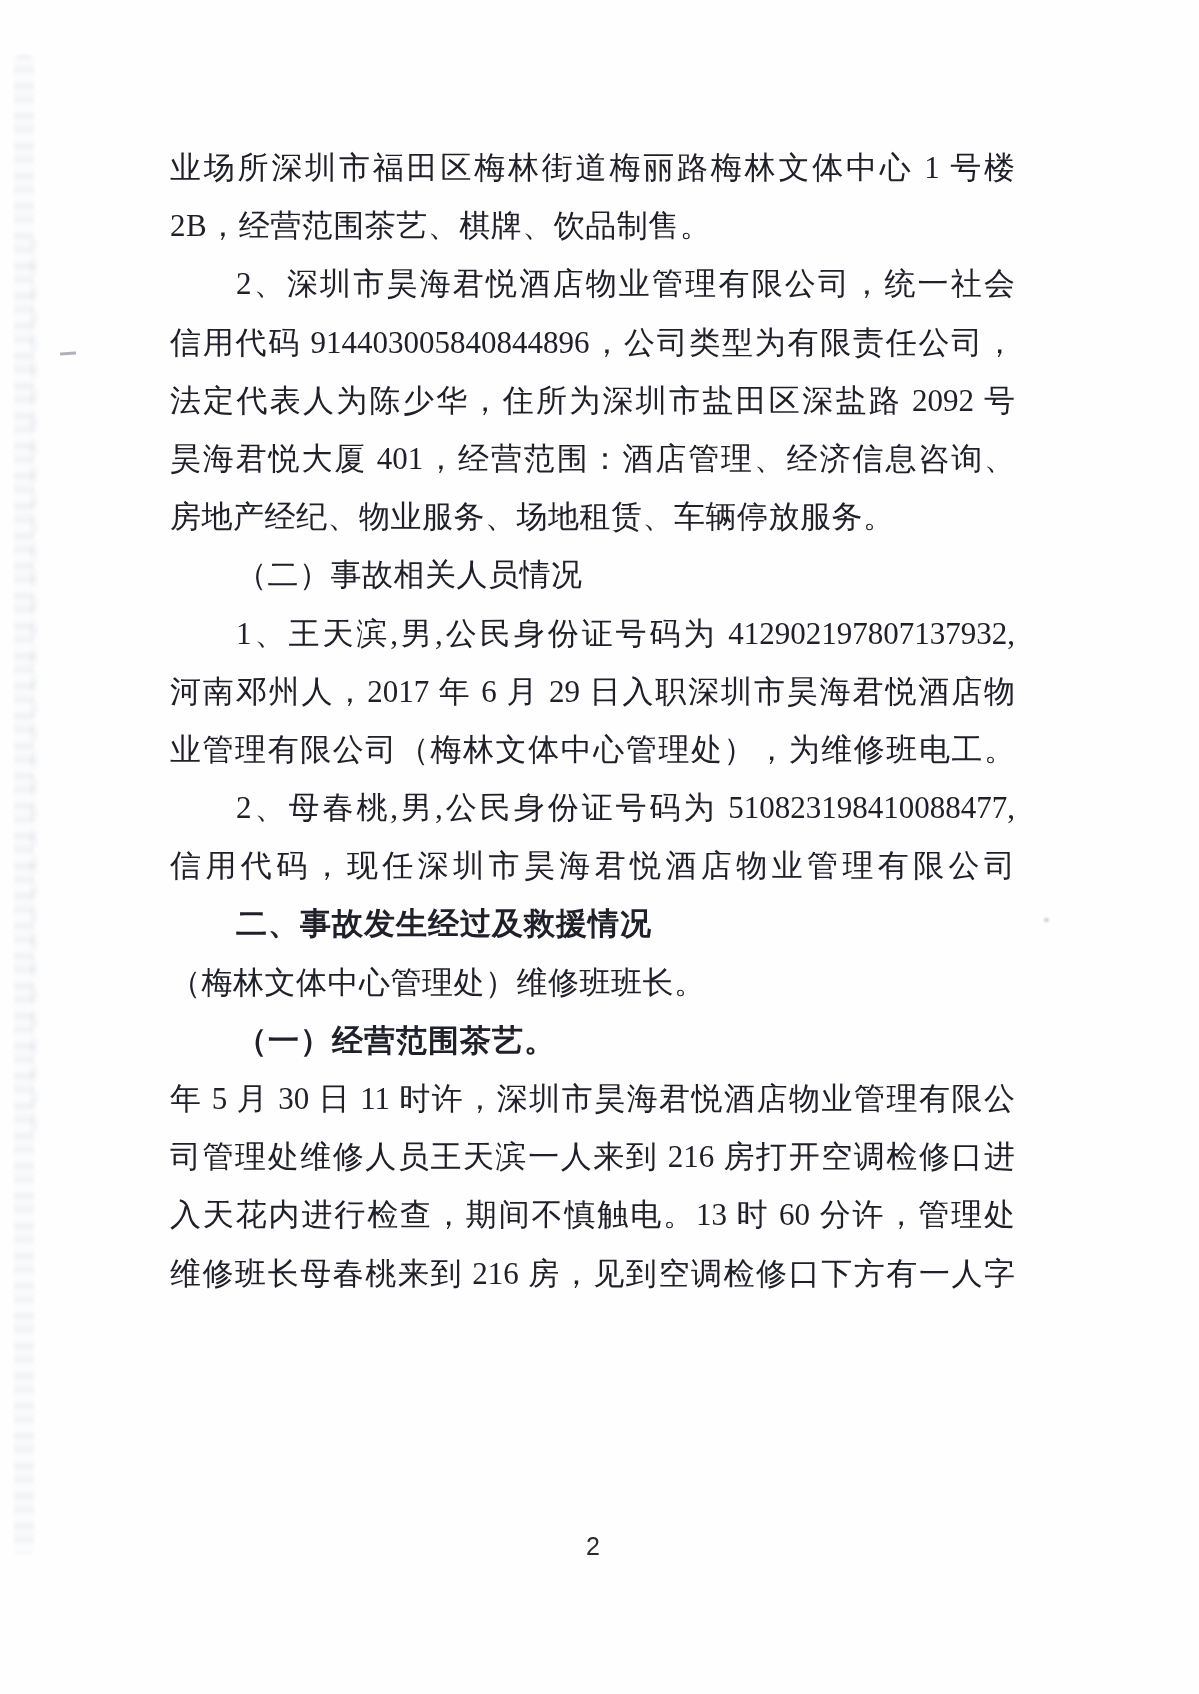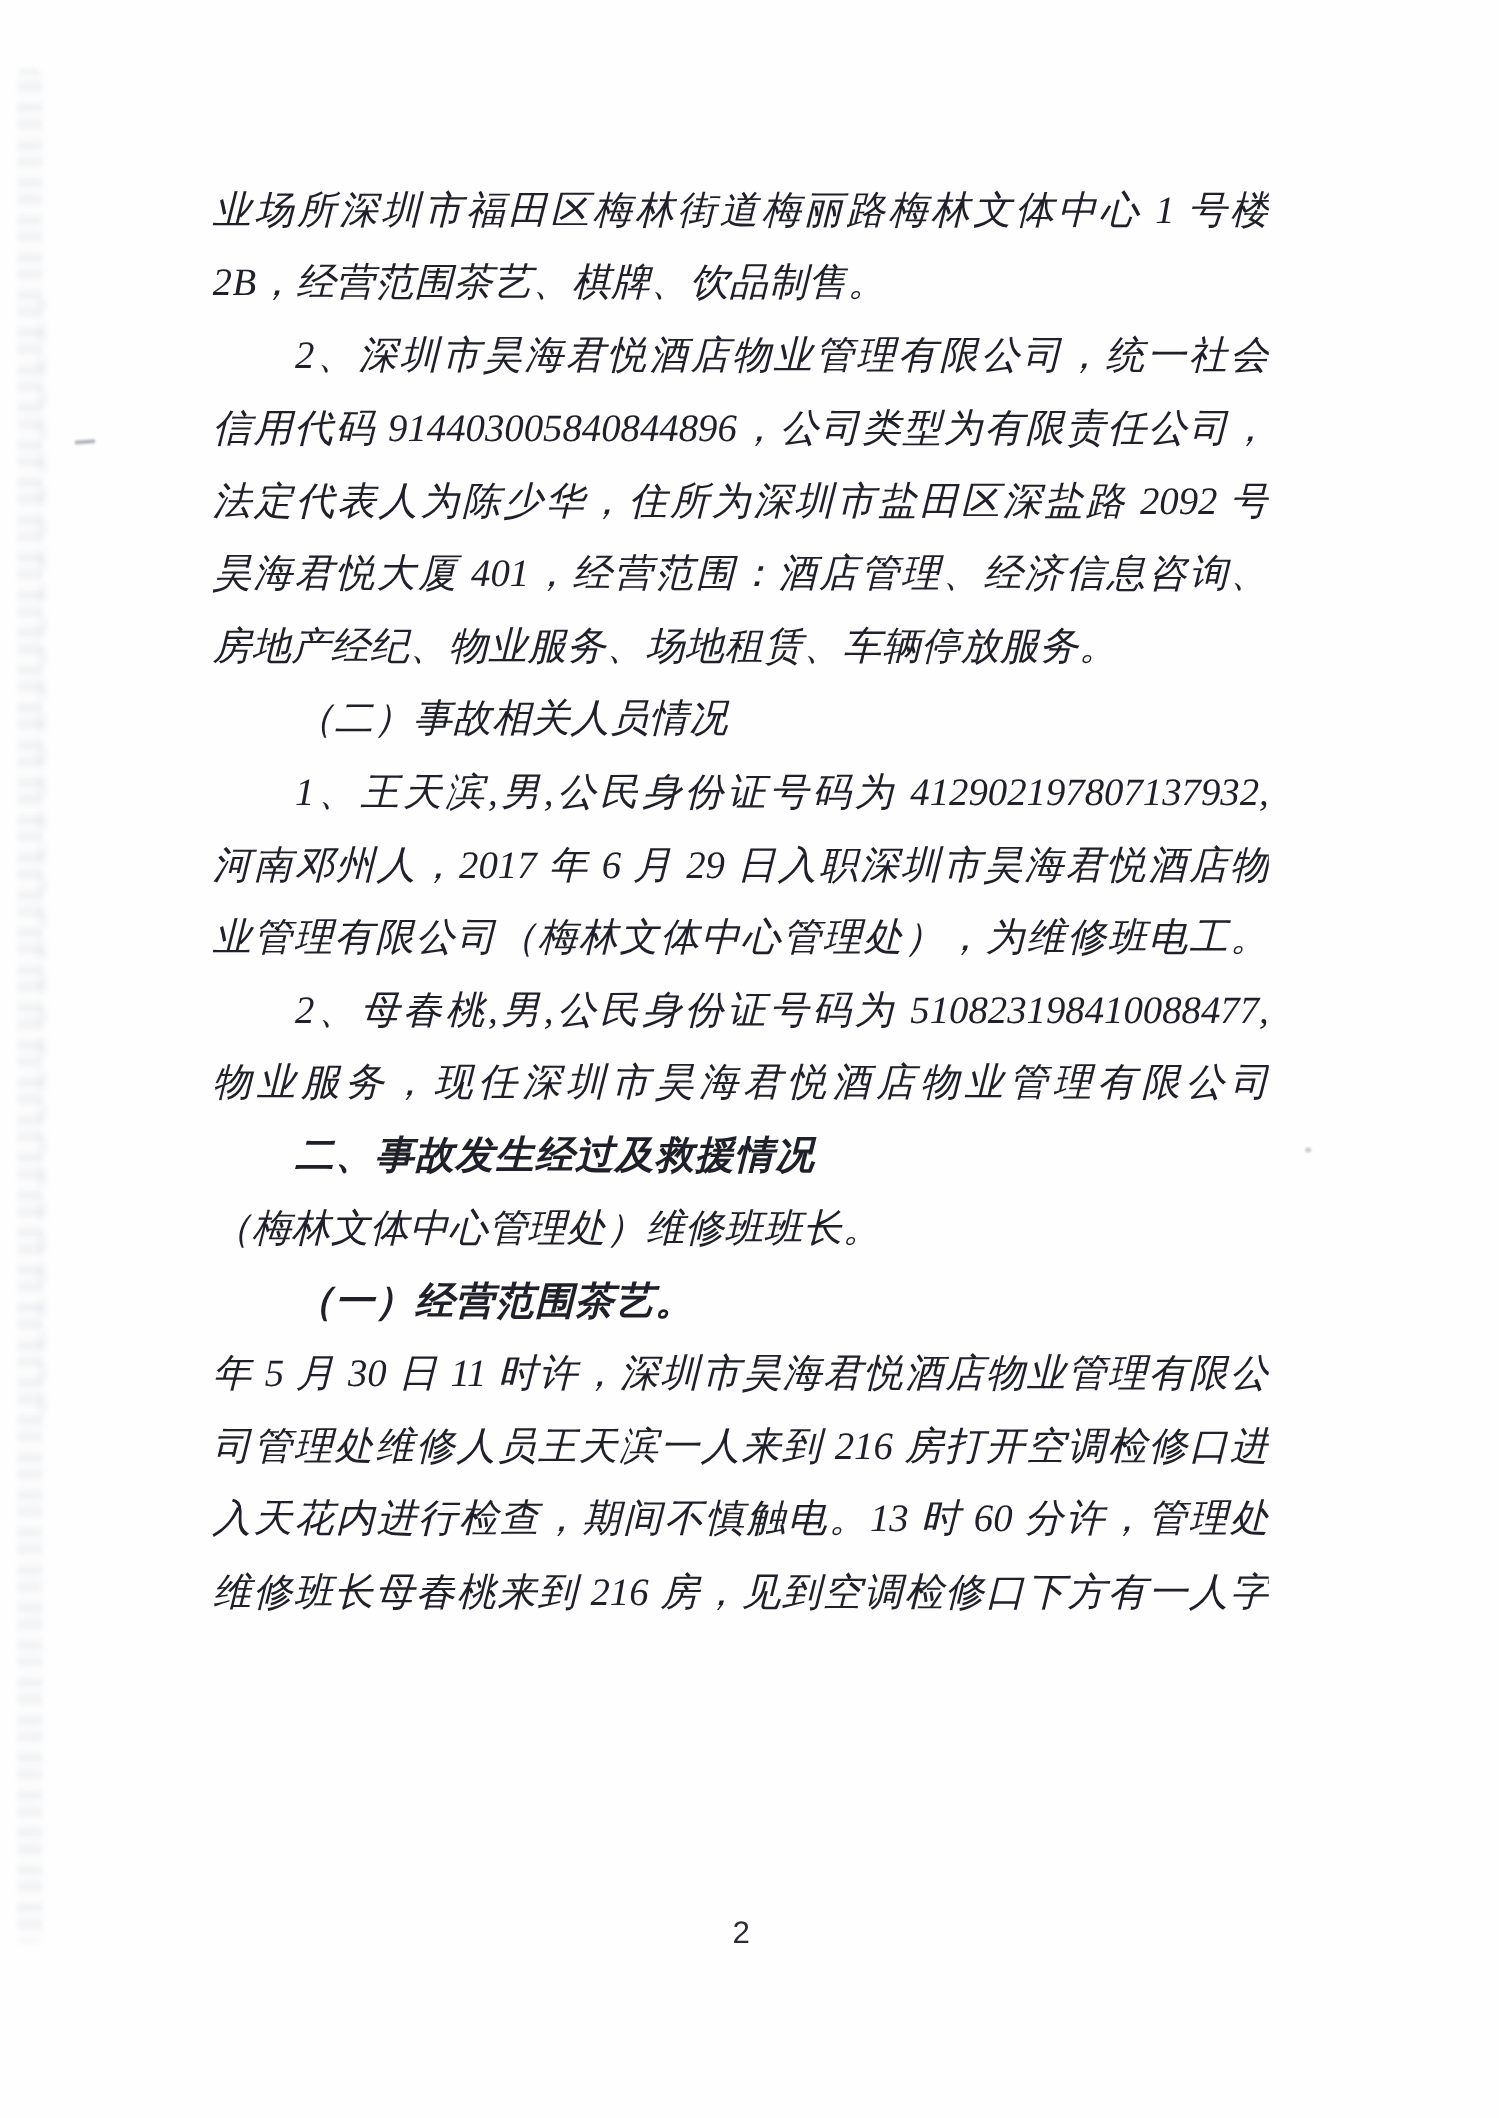--- a/index.html
+++ b/index.html
@@ -80,21 +80,20 @@
   }
   .line {
     height: 58.2px;
     line-height: 58.2px;
     font-size: 31px;
     color: #20202a;
     overflow: hidden;
     white-space: normal;
     word-break: keep-all;
     letter-spacing: 0.5px;
-    font-style: italic;
   }
   .line.full {
     text-align: justify;
     text-align-last: justify;
     letter-spacing: 0;
   }
   .line.indent {
     padding-left: 66px;
   }
   .line.bold {
@@ -128,21 +127,21 @@
     <div class="line full indent">2、深圳市昊海君悦酒店物业管理有限公司，统一社会</div>
     <div class="line full">信用代码 914403005840844896，公司类型为有限责任公司，</div>
     <div class="line full">法定代表人为陈少华，住所为深圳市盐田区深盐路 2092 号</div>
     <div class="line full">昊海君悦大厦 401，经营范围：酒店管理、经济信息咨询、</div>
     <div class="line">房地产经纪、物业服务、场地租赁、车辆停放服务。</div>
     <div class="line indent">（二）事故相关人员情况</div>
     <div class="line full indent">1、王天滨,男,公民身份证号码为 412902197807137932,</div>
     <div class="line full">河南邓州人，2017 年 6 月 29 日入职深圳市昊海君悦酒店物</div>
     <div class="line full">业管理有限公司（梅林文体中心管理处），为维修班电工。</div>
     <div class="line full indent">2、母春桃,男,公民身份证号码为 510823198410088477,</div>
-    <div class="line full">物业服务，现任深圳市昊海君悦酒店物业管理有限公司</div>
+    <div class="line full">信用代码，现任深圳市昊海君悦酒店物业管理有限公司</div>
     <div class="line bold indent">二、事故发生经过及救援情况</div>
     <div class="line">（梅林文体中心管理处）维修班班长。</div>
     <div class="line bold indent">（一）经营范围茶艺。</div>
     <div class="line full">年 5 月 30 日 11 时许，深圳市昊海君悦酒店物业管理有限公</div>
     <div class="line full">司管理处维修人员王天滨一人来到 216 房打开空调检修口进</div>
     <div class="line full">入天花内进行检查，期间不慎触电。13 时 60 分许，管理处</div>
     <div class="line full">维修班长母春桃来到 216 房，见到空调检修口下方有一人字</div>
   </div>
 
   <div class="page-num">2</div>

